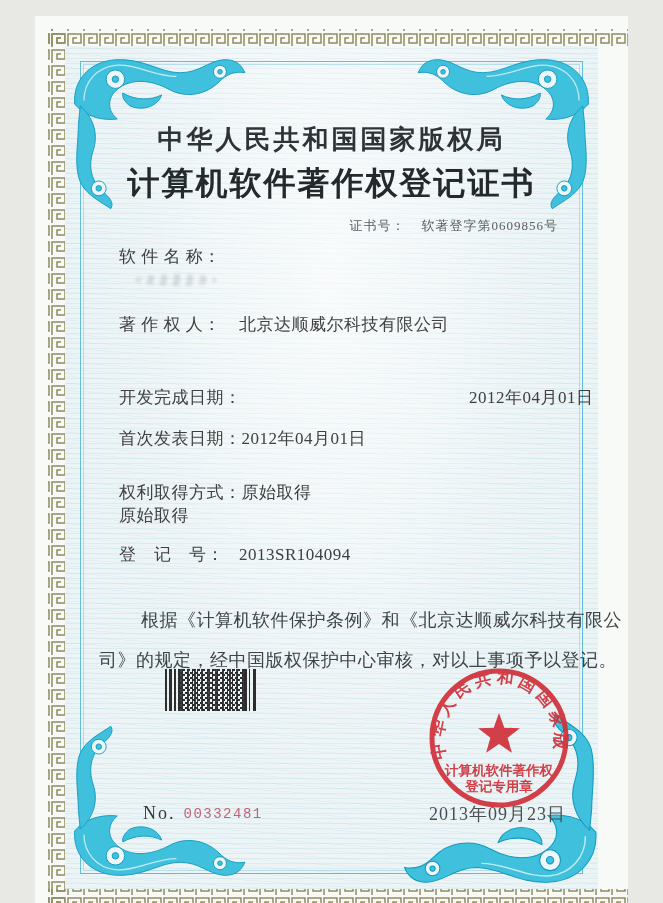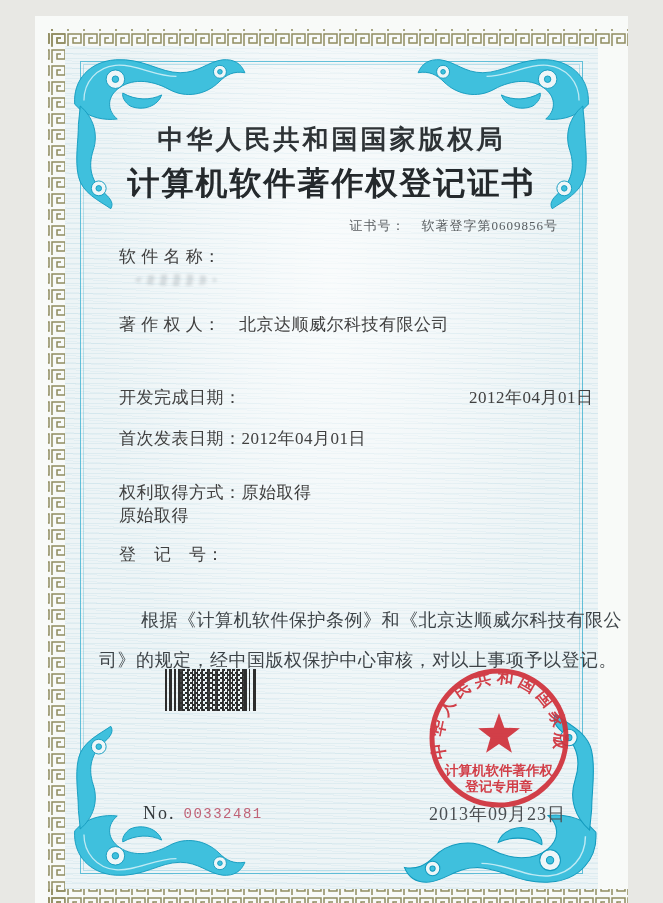--- a/index.html
+++ b/index.html
@@ -151,20 +151,21 @@
   </div>
   <div class="row r4">
     <span class="label">权利取得方式：</span>
     <span class="value">原始取得</span>
   </div>
   <div class="row r5">
     <span class="value">原始取得</span>
   </div>
   <div class="row r6">
     <span class="label">登　记　号：</span>
+    <span class="value">2013SR104094</span>
   </div>
 
   <p class="statement">根据《计算机软件保护条例》和《北京达顺威尔科技有限公司》的规定，经中国版权保护中心审核，对以上事项予以登记。</p>
 
   <div class="barcode">
     <div class="bc-left"></div>
     <div class="bc-mid"></div>
     <div class="bc-right"></div>
   </div>
 

